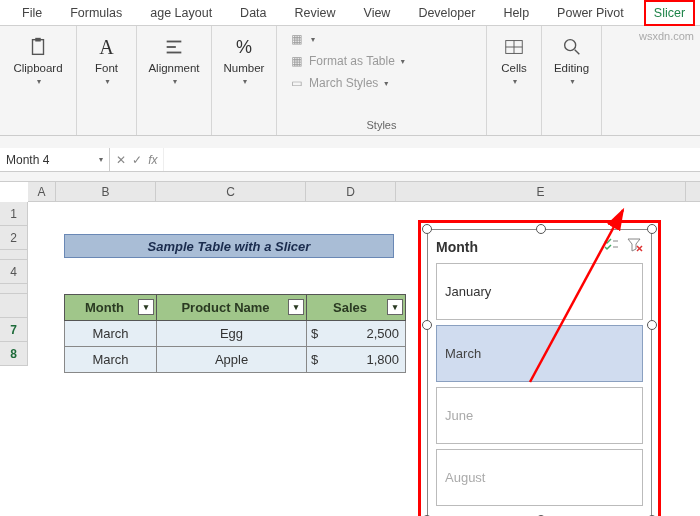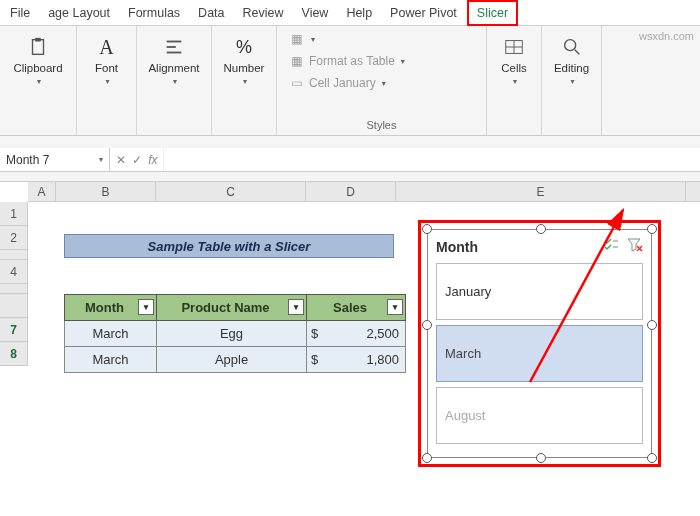--- a/index.html
+++ b/index.html
@@ -1,17 +1,17 @@
 <!DOCTYPE html>
 <html><head>
 <meta charset="utf-8">
 <style>
   * { box-sizing: border-box; margin: 0; padding: 0; font-family: "Segoe UI", Arial, sans-serif; }
   body { width: 700px; height: 516px; background: #fff; overflow: hidden; font-size: 12px; color: #333; }
-  .ribbon-tabs { display: flex; border-bottom: 1px solid #d0d0d0; height: 26px; background: #fff; align-items: center; padding-left: 2px; gap: 2px; }
+  .ribbon-tabs { display: flex; border-bottom: 1px solid #d0d0d0; height: 26px; background: #fff; align-items: center; padding-left: 14px; gap: 12px; }
   .tab { padding: 4px 8px; cursor: pointer; font-size: 12.5px; color: #444; }
   .tab.active { border: 2px solid #ff0000; background: #fff; color: #1e8449; font-weight: 400; }
   .ribbon-body { display: flex; height: 110px; background: #f5f5f5; border-bottom: 1px solid #ccc; }
   .group { border-right: 1px solid #d6d6d6; display: flex; flex-direction: column; justify-content: space-between; padding: 4px 8px 2px; position: relative; }
   .group-controls { display: flex; gap: 8px; align-items: flex-start; flex: 1; justify-content: center; }
   .group-label { text-align: center; font-size: 11px; color: #666; padding: 2px 0; }
   .big-btn { display: flex; flex-direction: column; align-items: center; gap: 2px; width: 56px; padding-top: 4px; }
   .big-btn .icon-box { width: 26px; height: 26px; display: flex; align-items: center; justify-content: center; }
   .big-btn .lbl { font-size: 11.5px; text-align: center; line-height: 1.1; }
   .chev { font-size: 8px; color: #666; margin-left: 2px; }
@@ -47,25 +47,26 @@
   .slicer-item.dim { color: #aaa; }
   .arrow-svg { position: absolute; pointer-events: none; z-index: 10; }
   .watermark { position: absolute; right: 6px; bottom: 160px; font-size: 11px; color: #aaa; }
   svg.ico-svg { width: 22px; height: 22px; }
 </style>
 </head>
 <body>
 
 <div class="ribbon-tabs">
   <div class="tab">File</div>
+  <div class="tab">Formulas</div>
   <div class="tab">age Layout</div>
-  <div class="tab">Formulas</div>
   <div class="tab">Data</div>
   <div class="tab">Review</div>
   <div class="tab">View</div>
+  <div class="tab">Developer</div>
   <div class="tab">Help</div>
   <div class="tab">Power Pivot</div>
   <div class="tab active">Slicer</div>
 </div>
 
 <div class="ribbon-body">
 
   <div class="group" style="width:77px">
     <div class="group-controls">
       <div class="big-btn">
@@ -128,21 +129,21 @@
           <span class="ico">▦</span>
           <span class="chev">▾</span>
         </div>
         <div class="row">
           <span class="ico">▦</span>
           <span>Format as Table</span>
           <span class="chev">▾</span>
         </div>
         <div class="row">
           <span class="ico">▭</span>
-          <span>Cell January</span>
+          <span>March Styles</span>
           <span class="chev">▾</span>
         </div>
       </div>
     </div>
     <div class="group-label">Styles</div>
   </div>
 
   <div class="group" style="width:55px">
     <div class="group-controls">
       <div class="big-btn">
@@ -174,21 +175,21 @@
       </div>
     </div>
     <div class="group-label"></div>
   </div>
 
 </div>
 
 <div style="height:12px;background:#f5f5f5"></div>
 <div class="namebox-row">
   <div class="namebox">
-    <span>Month 7</span>
+    <span>Month 4</span>
     <span class="chev">▾</span>
   </div>
   <div class="fx-group">
     <span>✕</span>
     <span>✓</span>
     <span class="fx">fx</span>
   </div>
   <div style="flex:1"></div>
 </div>
 <div style="height:10px;background:#f5f5f5;border-bottom:1px solid #ccc"></div>
@@ -269,20 +270,21 @@
               <svg width="16" height="14" viewBox="0 0 16 14">
                   <path d="M1 1 h12 l-4 5 v5 l-4 2 v-7 z" fill="none" stroke="#888"></path>
                   <line x1="10" y1="8" x2="15" y2="13" stroke="#d33" stroke-width="1.5"></line>
                   <line x1="15" y1="8" x2="10" y2="13" stroke="#d33" stroke-width="1.5"></line>
                 </svg>
             </span>
           </span>
         </div>
         <div class="slicer-item">January</div>
         <div class="slicer-item sel">March</div>
+        <div class="slicer-item dim">June</div>
         <div class="slicer-item dim">August</div>
       </div>
     </div>
   </div>
 
   <svg class="arrow-svg" style="left:0;top:0" width="700" height="516">
     <defs>
         <marker id="ah" markerWidth="10" markerHeight="10" refX="8" refY="3" orient="auto">
           <path d="M0,0 L0,6 L9,3 z" fill="#ff0000"></path>
         </marker>

